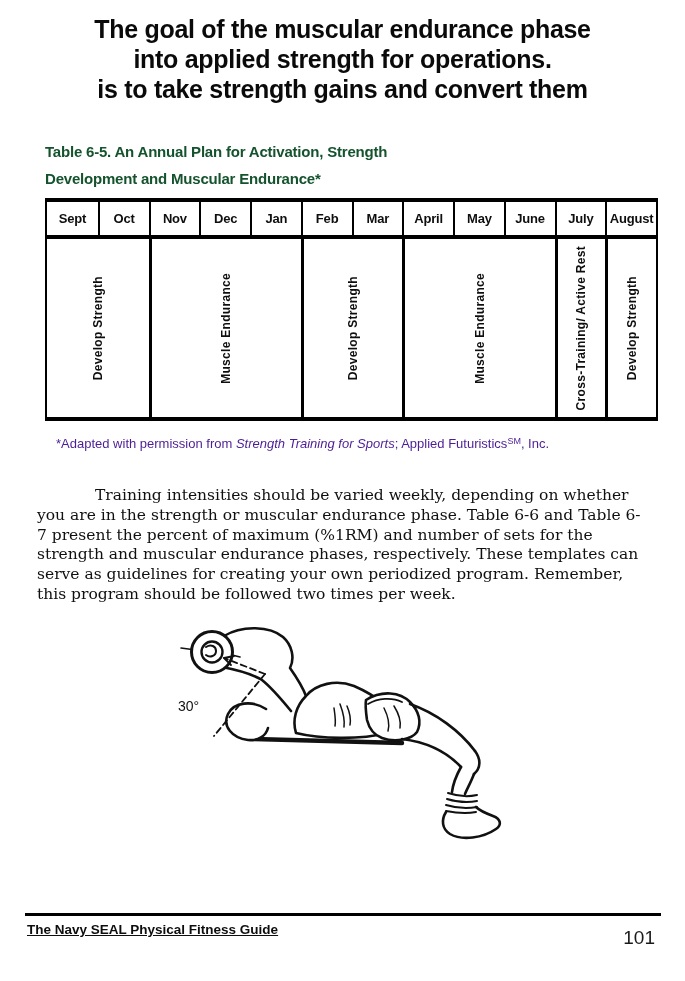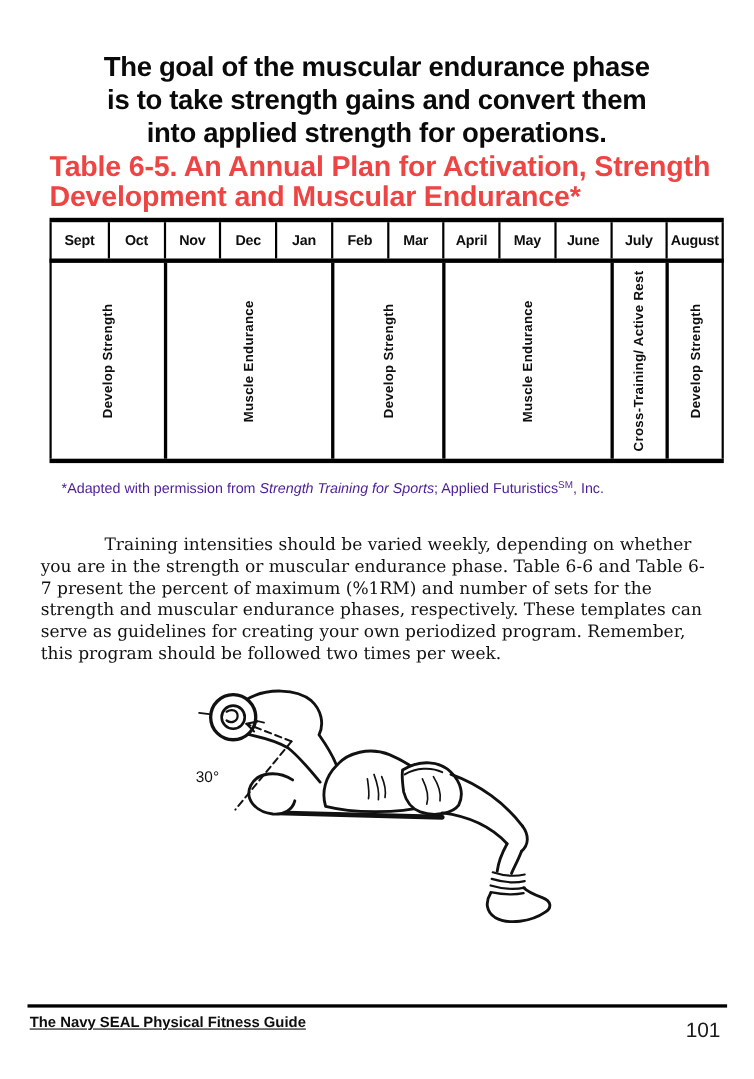--- a/index.html
+++ b/index.html
@@ -5,27 +5,26 @@
   html,body{margin:0;padding:0;background:#ffffff;}
   .page{
     position:relative;width:685px;height:981px;background:#ffffff;
     color:#0e0e0e;font-family:"Liberation Sans",sans-serif;overflow:hidden;
   }
   
   .heading{
     position:absolute;top:14px;left:0;right:0;text-align:center;
     font-weight:bold;font-size:25px;line-height:30px;letter-spacing:-0.3px;
     color:#0a0a0a;
-    margin-top:32px;
   }
   
   .table-title{
     position:absolute;top:138px;left:45px;right:20px;
-    font-weight:bold;font-size:26px;line-height:27px;letter-spacing:-0.2px;
-    color:#ef4444;
+    font-weight:bold;font-size:15px;line-height:27px;letter-spacing:-0.2px;
+    color:#14532d;
   }
   
   .cal-table{
     position:absolute;left:45px;top:198px;width:613px;
     border-top:4px solid #000;border-bottom:4px solid #000;
   }
   .cal-header{
     display:grid;grid-template-columns:repeat(12,1fr);
     border-bottom:4px solid #000;border-left:2px solid #000;border-right:2px solid #000;
     height:33px;
@@ -79,22 +78,22 @@
     position:absolute;top:927px;right:30px;font-size:19px;color:#1a1a1a;
   }
 </style>
 </head>
 <body>
 
 <div class="page">
 
   <div class="heading">
     <div>The goal of the muscular endurance phase</div>
+    <div>into applied strength for operations.</div>
     <div>is to take strength gains and convert them</div>
-    <div>into applied strength for operations.</div>
   </div>
 
   <div class="table-title">
     <div>Table 6-5. An Annual Plan for Activation, Strength</div>
     <div>Development and Muscular Endurance*</div>
   </div>
 
   <div class="cal-table">
     <div class="cal-header">
       <div class="cal-month">Sept</div>

